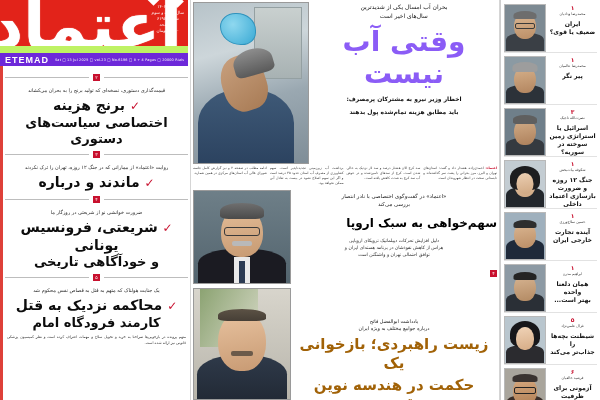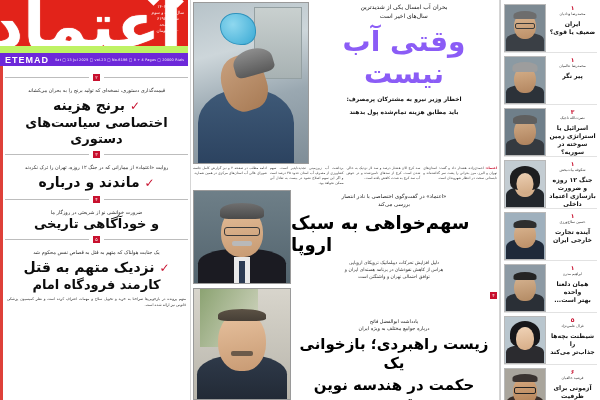--- a/index.html
+++ b/index.html
@@ -74,26 +74,26 @@
     letter-spacing:-1px;margin:6px 0 4px 0;}
   .cc-sub{font-size:9.5px;font-weight:bold;line-height:13px;text-align:center;color:#111;}
   .cc-sub2{font-size:6px;font-weight:bold;line-height:9px;text-align:center;color:#111;margin-top:4px;}
   .cc-cols{position:absolute;left:2px;top:166px;width:304px;display:flex;gap:3px;direction:rtl;}
   .cc-col{flex:1;font-size:3.4px;line-height:5px;text-align:justify;color:#3a3a3a;}
   .cc-col .lead{color:#c8102e;font-weight:bold;}
 
   .mid-photo{position:absolute;border:1px solid #9a9a9a;overflow:hidden;}
   .cc-mid{position:absolute;left:100px;top:192px;width:206px;}
   .cc-mid-kicker{font-size:5.4px;line-height:8px;text-align:center;color:#222;}
-  .cc-mid-head{font-size:18px;font-weight:bold;line-height:22px;text-align:left;color:#000;
+  .cc-mid-head{font-size:12px;font-weight:bold;line-height:22px;text-align:right;color:#000;
     letter-spacing:-.6px;margin:4px 0 3px 0;}
   .cc-mid-body{font-size:4.6px;line-height:7px;text-align:center;color:#2e2e2e;}
   .cc-bot{position:absolute;left:100px;top:318px;width:206px;}
   .cc-bot-kicker{font-size:5px;line-height:7px;text-align:center;color:#222;}
-  .cc-bot-head{font-size:15px;font-weight:bold;line-height:19px;text-align:center;color:#000000;
+  .cc-bot-head{font-size:15px;font-weight:bold;line-height:19px;text-align:center;color:#a16207;
     letter-spacing:-.5px;margin:3px 0 2px 0;}
 </style>
 </head>
 <body>
 
 <div class="page">
 
   <div class="edge-red2"></div>
 
   <div class="masthead">
@@ -146,34 +146,38 @@
     </div>
 
     <div class="lc-sep">
       <span class="bar"></span>
       <span class="sq">۴</span>
       <span class="bar"></span>
     </div>
 
     <div class="lc-block">
       <div class="lc-kicker">ضرورت خوانشی نو از شریعتی در روزگار ما</div>
+      <div class="lc-head">
+        <span class="check">✓</span>
+        <span>شریعتی، فرونسیس یونانی</span>
+      </div>
       <div class="lc-head2">و خودآگاهی تاریخی</div>
     </div>
 
     <div class="lc-sep">
       <span class="bar"></span>
       <span class="sq">۵</span>
       <span class="bar"></span>
     </div>
 
     <div class="lc-block">
       <div class="lc-kicker">یک جنایت هولناک که متهم به قتل به قصاص نفس محکوم شد</div>
       <div class="lc-head">
         <span class="check">✓</span>
-        <span>نزدیک متهم به قتل</span>
+        <span>محاکمه نزدیک به قتل</span>
       </div>
       <div class="lc-head2">کارمند فرودگاه امام</div>
       <div class="lc-body">متهم پرونده در بازجویی‌ها صراحتا به خرید و تحویل سلاح و مهمات اعتراف کرده است و نظر کمیسیون پزشکی قانونی نیز ارائه شده است.</div>
     </div>
 
   </div>
 
   <div class="centercol">
 
     <div class="photo-main">

